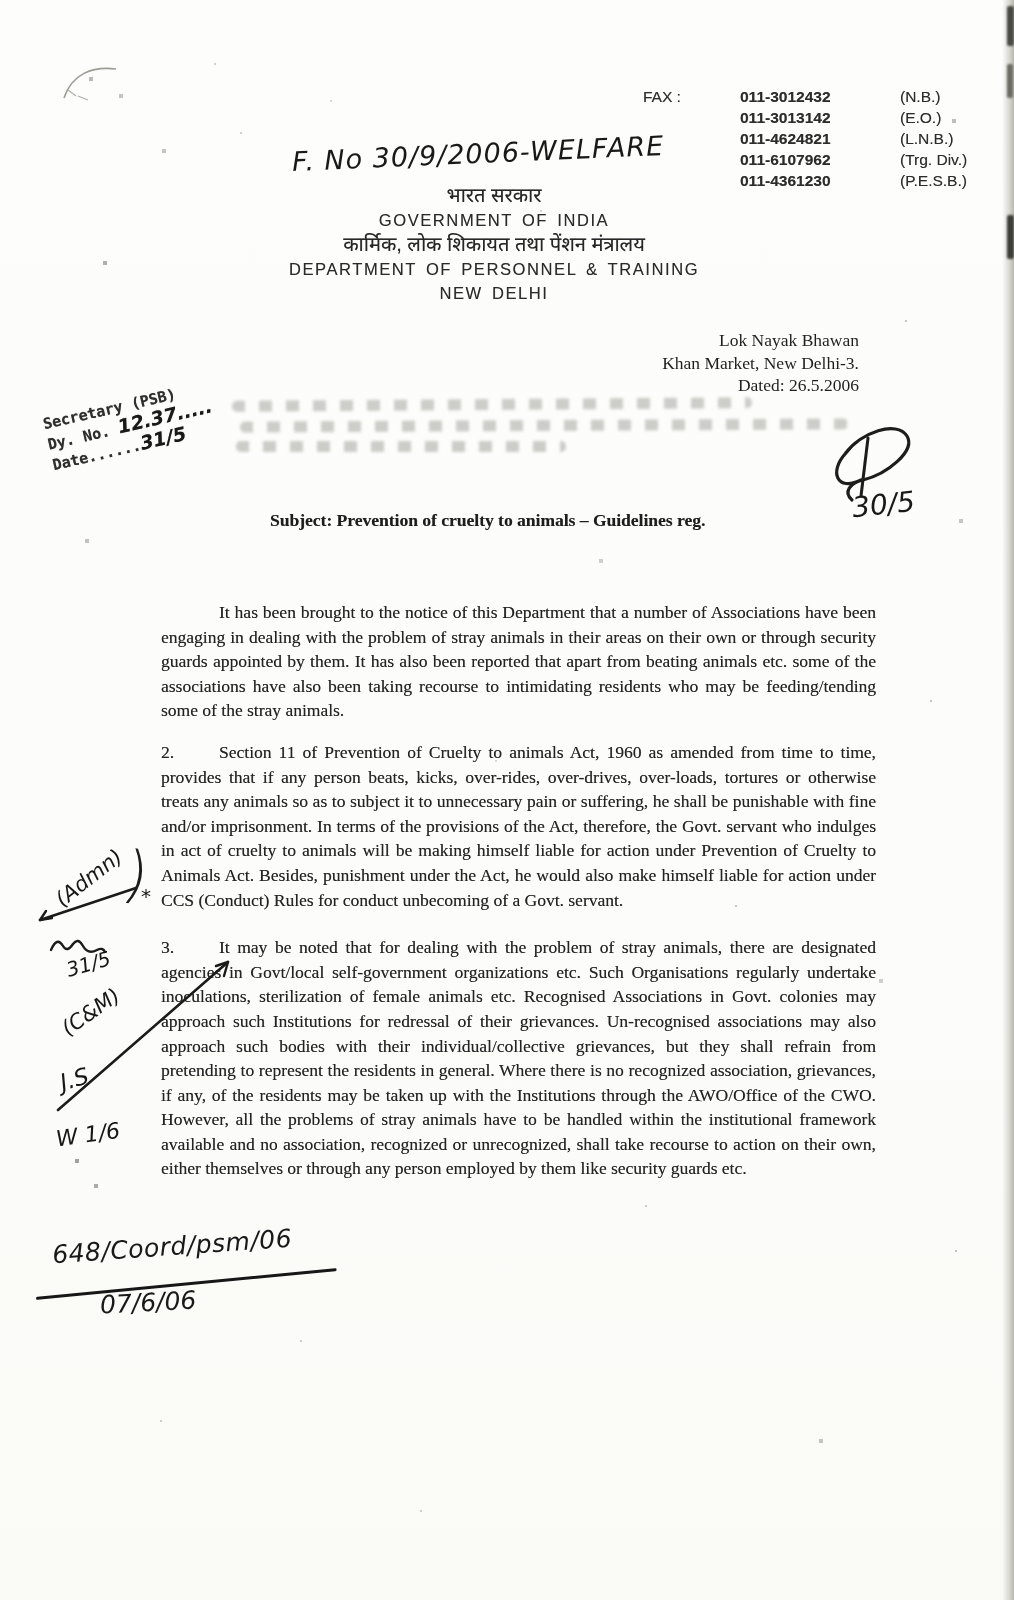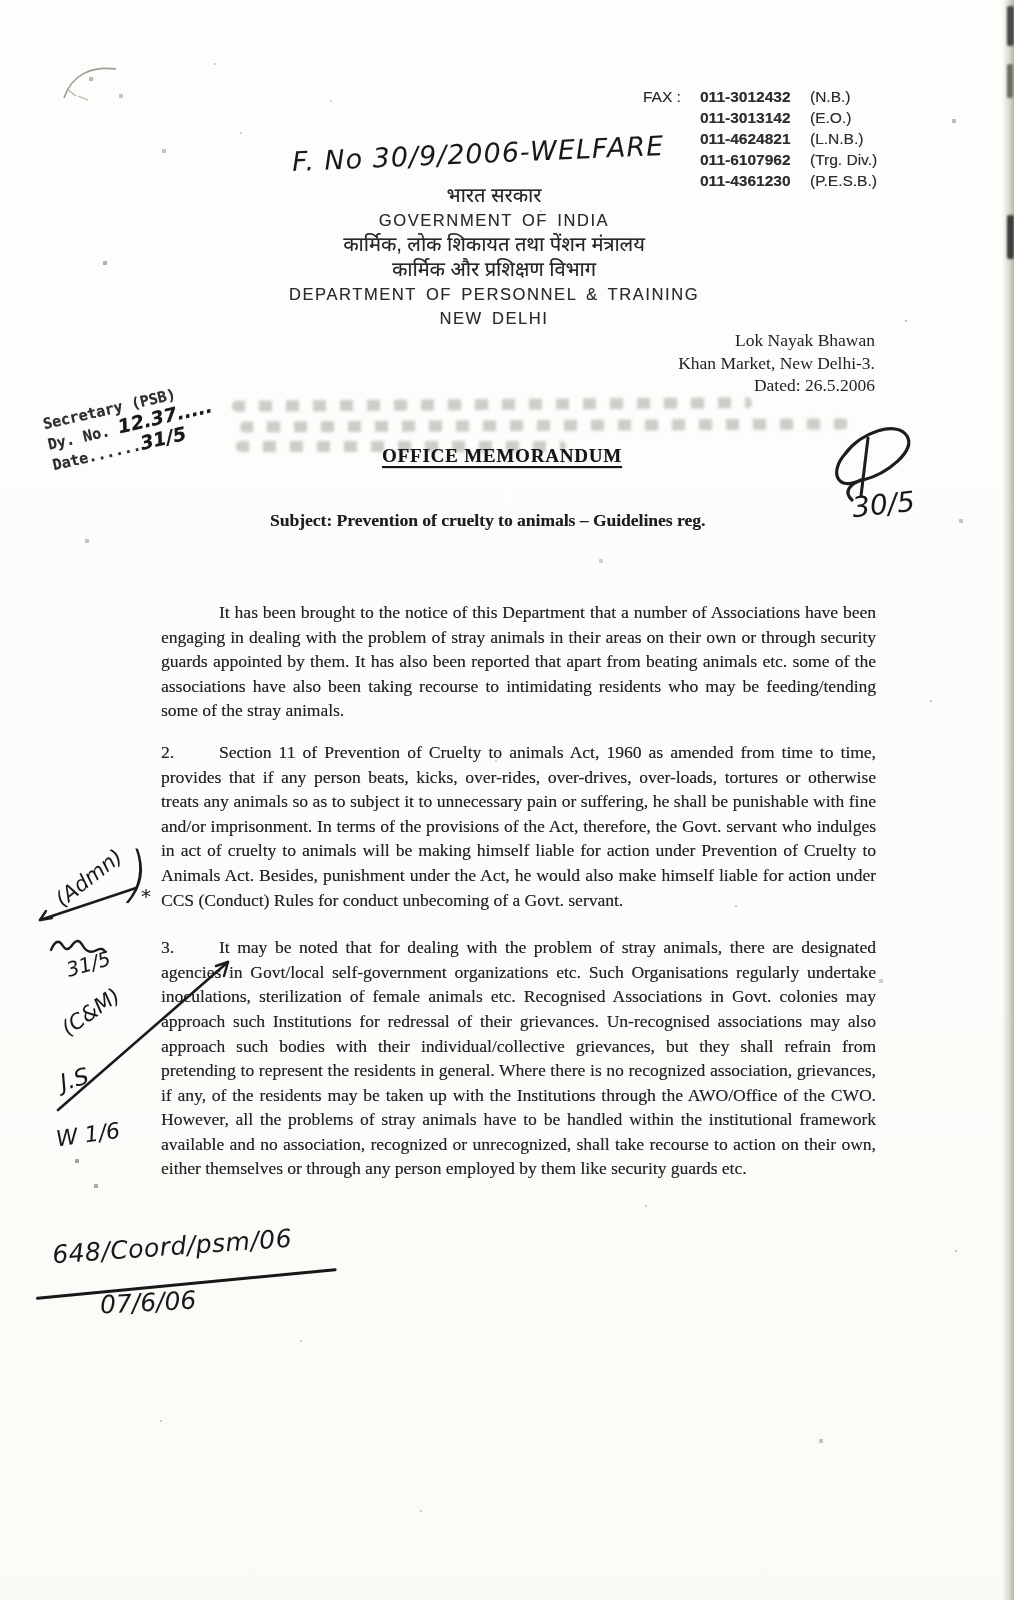--- a/index.html
+++ b/index.html
@@ -37,35 +37,35 @@
   .eb3{right:0;top:215px;width:7px;height:44px;background:#3e3e38;}
   .ghost{position:absolute;height:11px;border-radius:5px;filter:blur(1.6px);
     background:repeating-linear-gradient(90deg,rgba(125,125,118,.38) 0 13px,rgba(125,125,118,0) 13px 27px);}
   .g1{left:232px;top:399px;width:520px;transform:rotate(-.4deg);}
   .g2{left:240px;top:420px;width:608px;transform:rotate(-.3deg);}
   .g3{left:236px;top:441px;width:330px;}
   .pencil{position:absolute;left:58px;top:60px;}
   
   .fax{position:absolute;left:643px;top:86px;font:15.5px/21px "Liberation Sans",sans-serif;
     color:#2c2c2c;text-shadow:.2px .2px .5px rgba(40,40,40,.45);}
-  .fax-row{display:flex;}
+  .fax-row{display:flex;gap:40px;}
   .fax-lab{width:57px;}
   .fax-num{width:110px;font-weight:bold;}
-  .fax-off{margin-left:0;}
+  .fax-off{margin-left:10px;}
   
   .hw{font-family:"DejaVu Sans",sans-serif;font-style:italic;color:#191919;}
   .fileno{position:absolute;left:292px;top:138px;font-size:27px;letter-spacing:1px;
     transform:rotate(-2.5deg);font-weight:500;}
   
   .hdr{position:absolute;left:4px;top:183px;width:980px;text-align:center;
     text-shadow:.2px .2px .5px rgba(40,40,40,.4);}
   .h-hi{font:20px/25px "Liberation Sans","DejaVu Sans",sans-serif;color:#262626;}
   .h-en{font:16.5px/24px "Liberation Sans",sans-serif;letter-spacing:1.6px;word-spacing:3px;color:#2a2a2a;}
   
-  .addr{position:absolute;right:139px;top:329px;text-align:right;
+  .addr{position:absolute;right:155px;top:329px;text-align:right;
     font:17.5px/22.5px "Liberation Serif",serif;color:#1f1f1f;}
   
   .stamp{position:absolute;left:46px;top:396px;transform:rotate(-13deg);
     font:bold 15px/19px "DejaVu Sans Mono",monospace;color:#2e2e2e;
     text-shadow:0 0 .7px rgba(40,40,40,.6);}
   .stamp .hw{font-size:19px;font-weight:bold;}
   
   .om-title{position:absolute;left:0;top:445px;width:1004px;text-align:center;}
   .om-title span{font:bold 19px "Liberation Serif",serif;letter-spacing:.8px;color:#161616;
     text-decoration:underline;text-decoration-thickness:2px;text-underline-offset:4px;
@@ -148,40 +148,36 @@
       <span class="fax-off">(P.E.S.B.)</span>
     </div>
   </div>
 
   <div class="hw fileno">F. No 30/9/2006-WELFARE</div>
 
   <div class="hdr">
     <div class="h-hi">भारत सरकार</div>
     <div class="h-en">GOVERNMENT OF INDIA</div>
     <div class="h-hi">कार्मिक, लोक शिकायत तथा पेंशन मंत्रालय</div>
-    <div class="h-hi">कार्मिक और प्रशिक्षण विभाग</div>
     <div class="h-en">DEPARTMENT OF PERSONNEL &amp; TRAINING</div>
     <div class="h-en">NEW DELHI</div>
   </div>
 
   <div class="addr">
     <div>Lok Nayak Bhawan</div>
     <div>Khan Market, New Delhi-3.</div>
     <div>Dated: 26.5.2006</div>
   </div>
 
   <div class="stamp">
     <div>Secretary (PSB)</div>
     <div><span>Dy. No.</span> <span class="hw">12.37.....</span></div>
     <div><span>Date......</span><span class="hw">31/5</span></div>
   </div>
 
-  <div class="om-title">
-    <span>OFFICE MEMORANDUM</span>
-  </div>
 
   <div class="mono-svg">
     <svg width="96" height="92" viewBox="0 0 96 92">
       <path d="M 38 64 C 14 76, 6 56, 22 38 C 38 16, 74 4, 84 20 C 93 35, 64 58, 40 64 C 27 67, 20 76, 29 84" fill="none" stroke="#1d1d1d" stroke-width="3.2" stroke-linecap="round"></path>
       <path d="M 45 22 L 38 80" fill="none" stroke="#1d1d1d" stroke-width="3" stroke-linecap="round"></path>
     </svg>
   </div>
   <div class="hw mono-val">30/5</div>
 
   <div class="subject">Subject: Prevention of cruelty to animals – Guidelines reg.</div>

